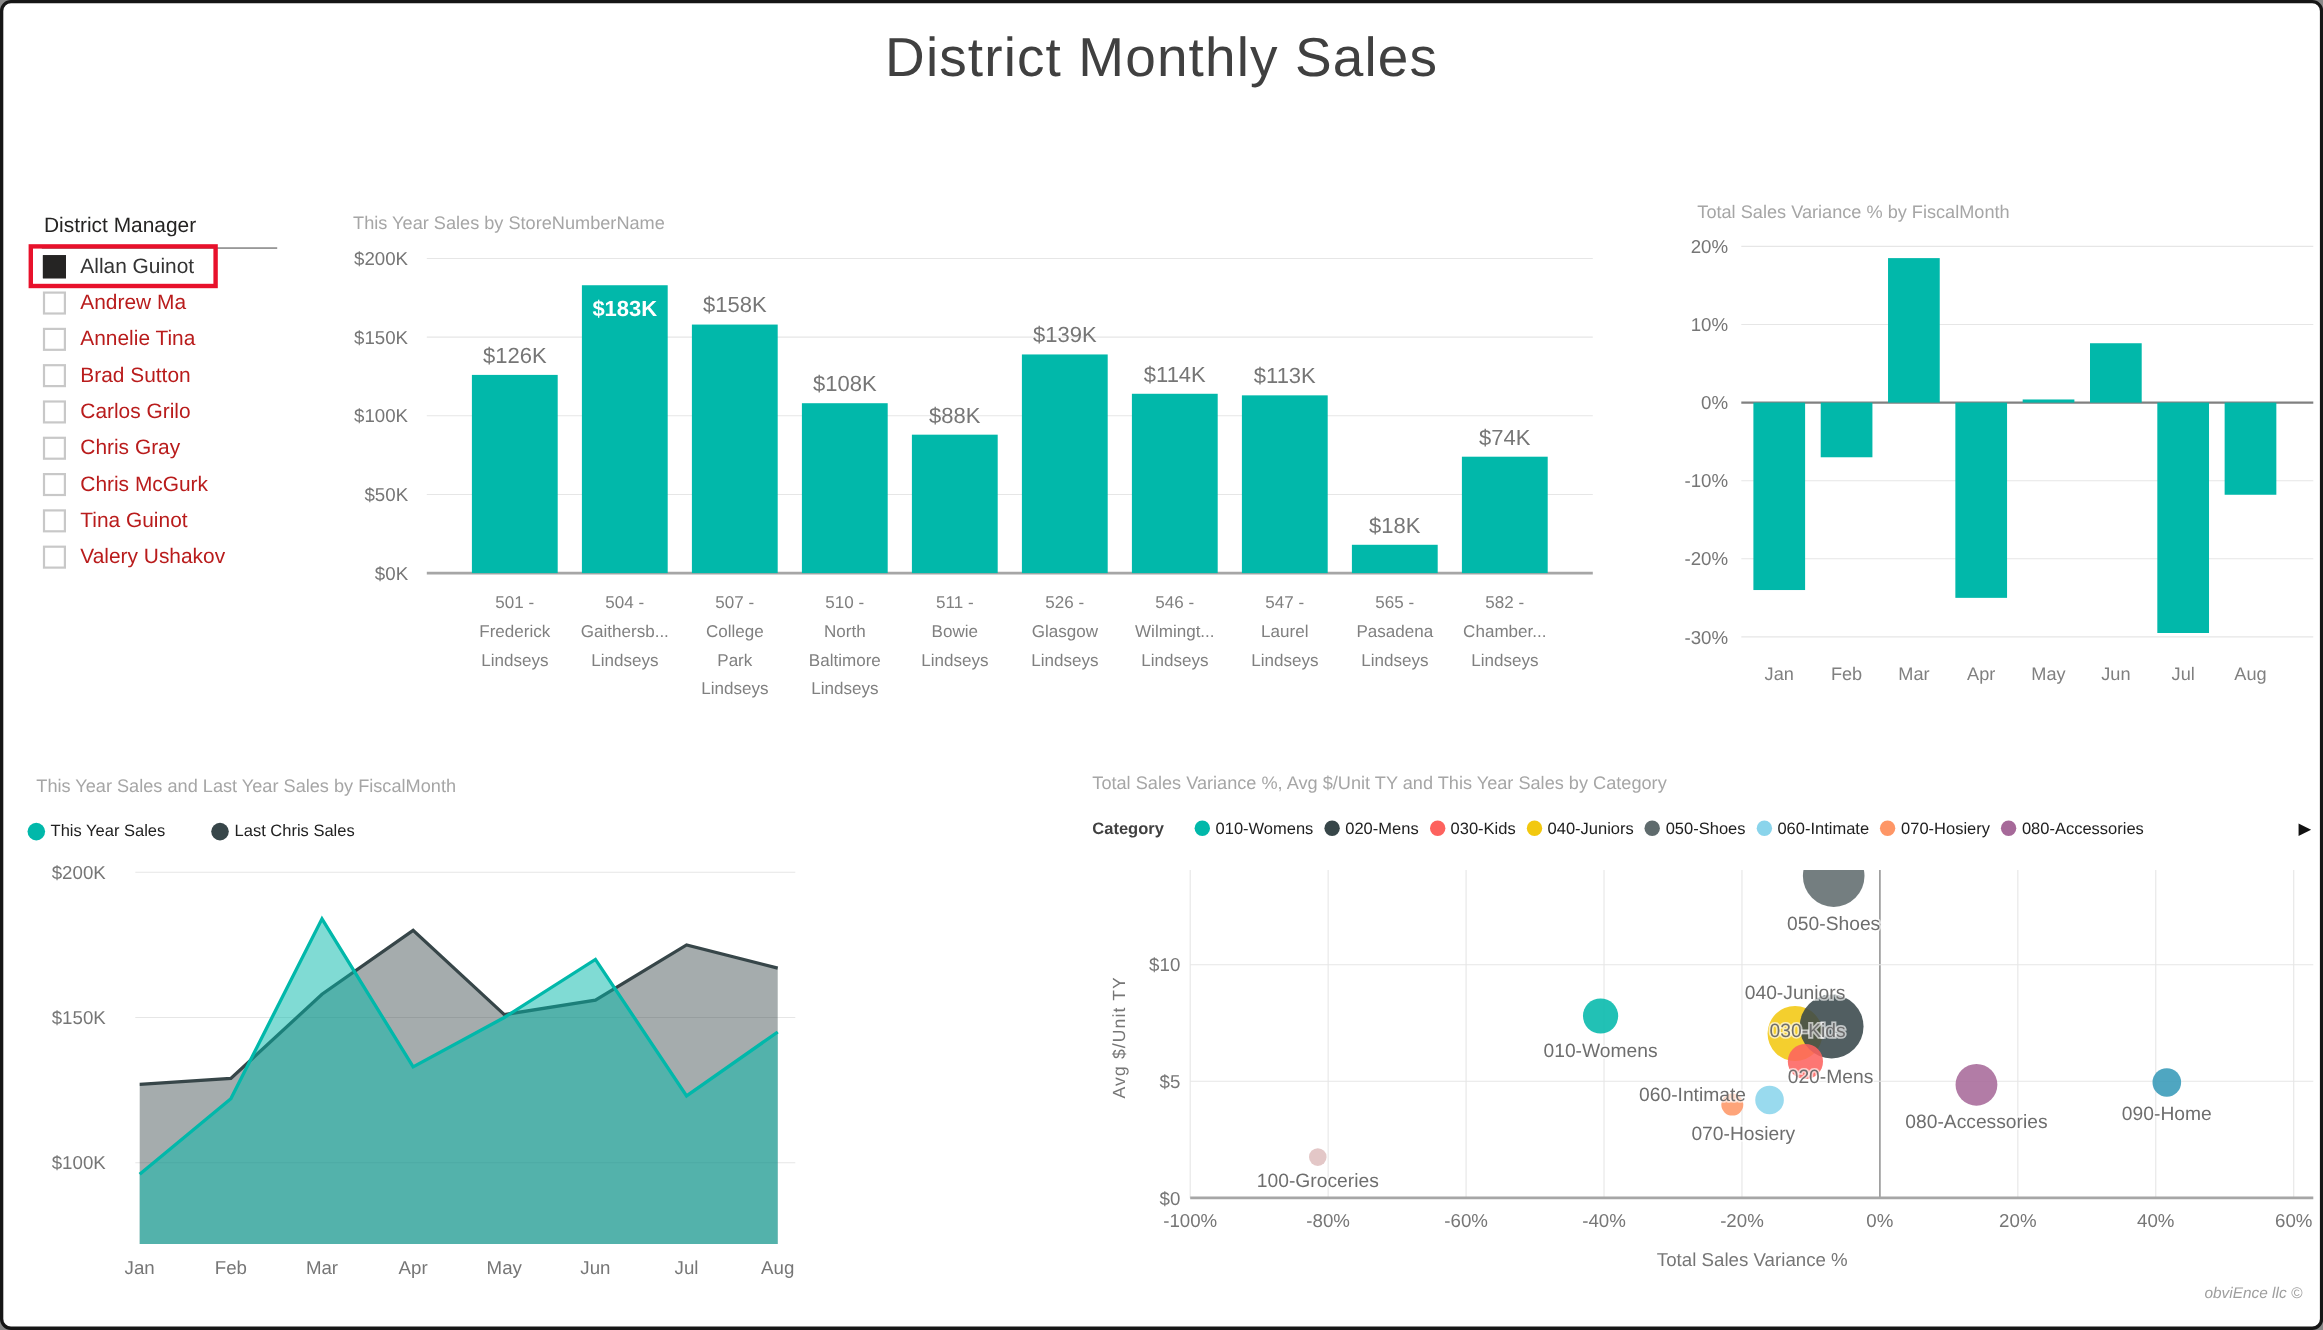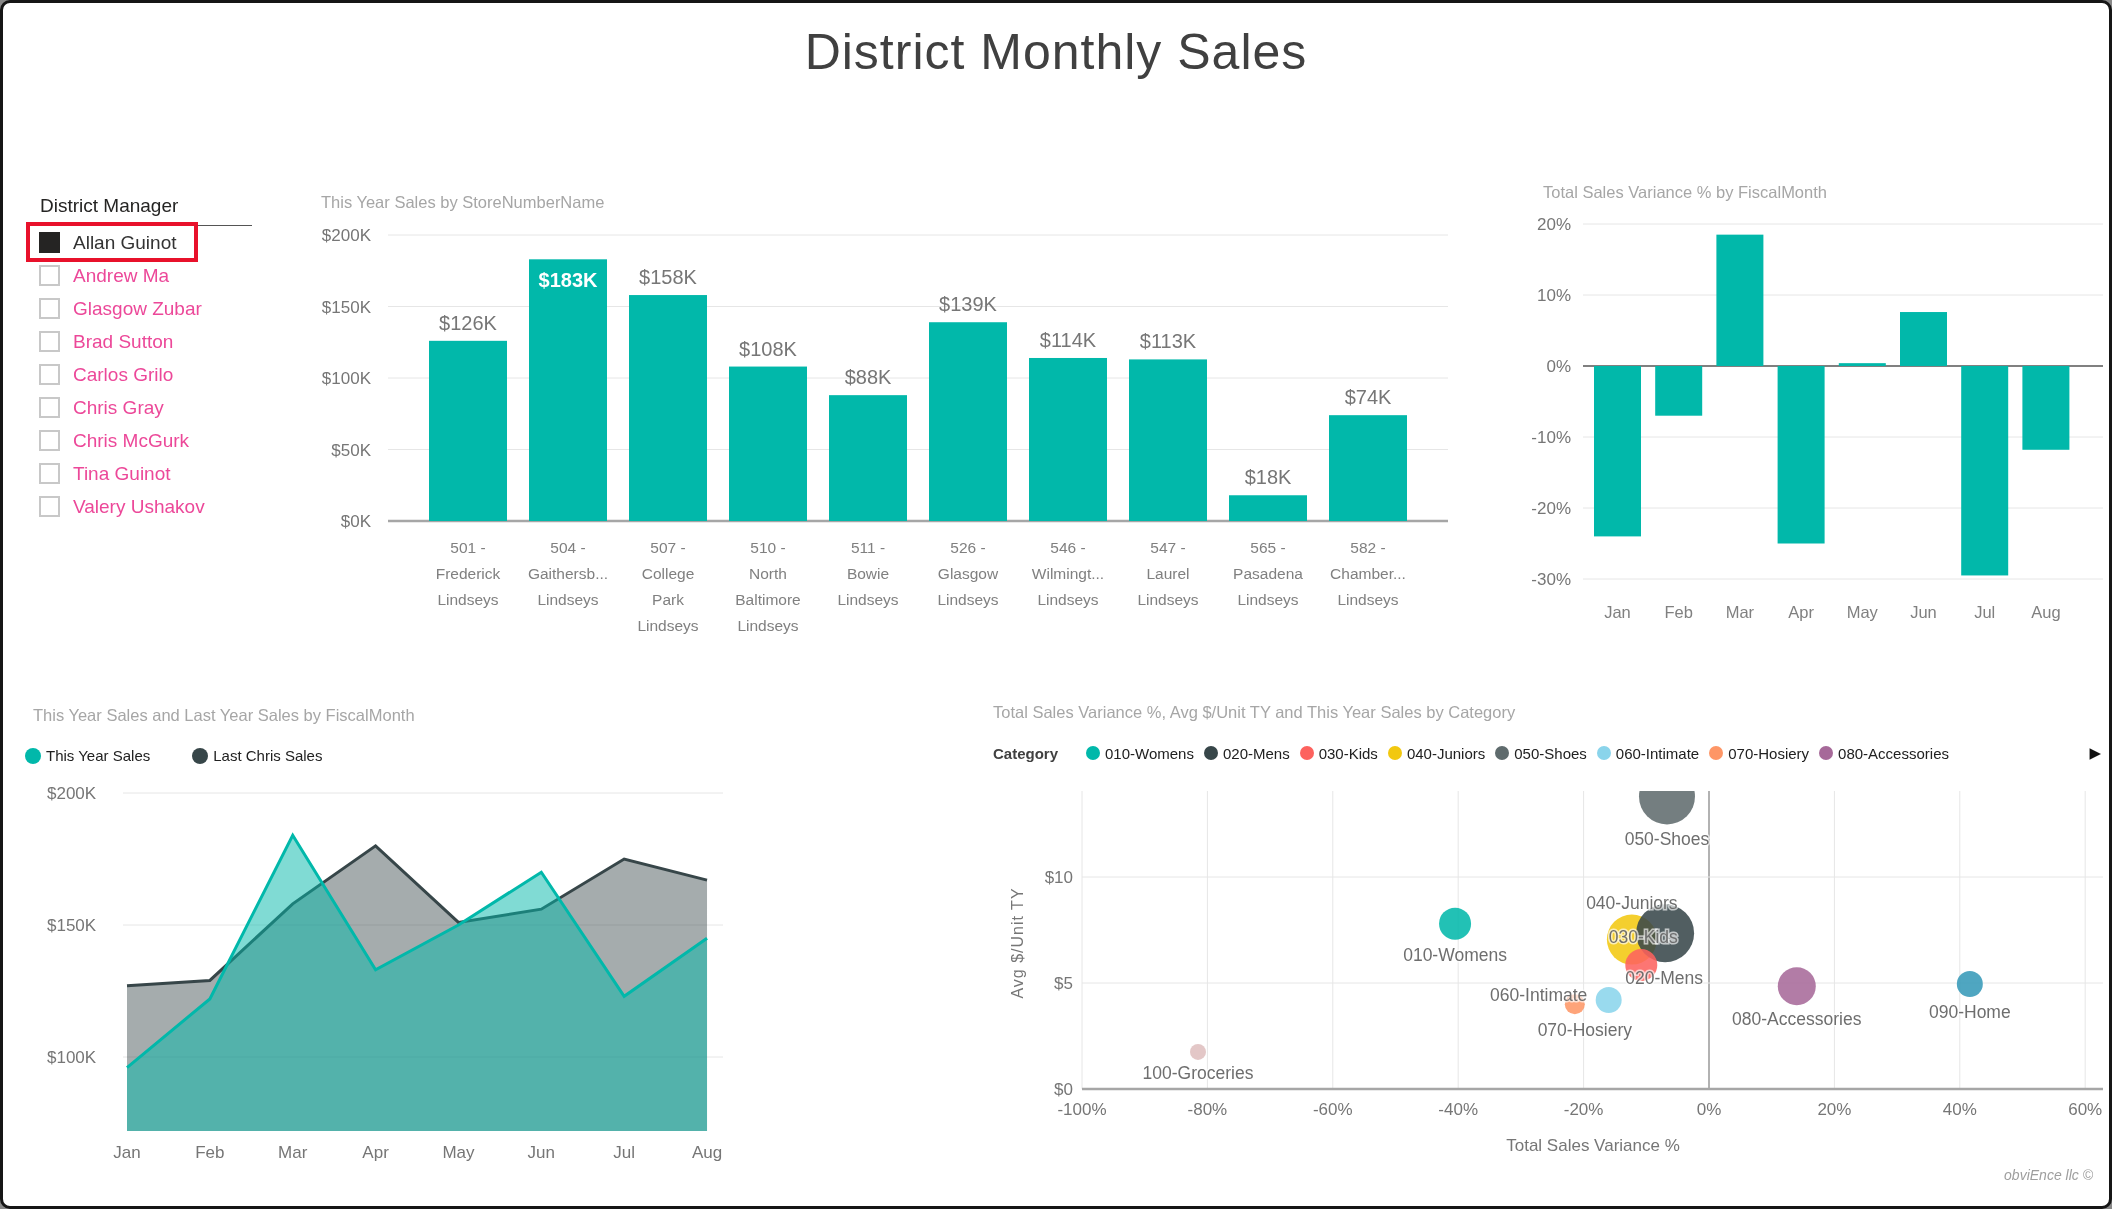--- a/index.html
+++ b/index.html
@@ -14,21 +14,21 @@
   .abs{position:absolute;}
   .page-title{top:20px;left:0;width:100%;text-align:center;
     font-size:50px;font-weight:300;color:#404040;letter-spacing:1px;}
   
   .slicer{left:30px;top:190px;width:222px;}
   .slicer-title{font-size:19px;color:#252423;padding:2px 0 8px 7px;}
   .slicer-underline{border-top:1px solid #555;width:214px;margin-left:5px;}
   .slicer-row{position:relative;display:flex;align-items:center;height:33px;padding-left:6px;cursor:pointer;}
   .cb{width:21px;height:21px;border:2px solid #c8c8c8;background:#fff;flex:0 0 auto;}
   .cb.checked{background:#252423;border-color:#252423;}
-  .cb-label{margin-left:13px;font-size:19px;color:#ec4899;white-space:nowrap;}
+  .cb-label{margin-left:13px;font-size:19px;color:#b91c1c;white-space:nowrap;}
   .slicer-row.selected .cb-label{color:#333;}
   .annotation-box{position:absolute;left:-7px;top:-4px;width:172px;height:40px;
     border:4px solid #e8112b;pointer-events:none;}
   svg text{font-family:var(--ui);}
   
   .legend{display:flex;align-items:center;font-size:15px;color:#212121;}
   .legend .dot{border-radius:50%;display:inline-block;margin-right:5px;flex:0 0 auto;}
   .legend .item{display:flex;align-items:center;margin-right:16px;white-space:nowrap;}
   .legend .cat-title{font-weight:bold;color:#404040;margin-right:28px;}
   .legend .arrow{margin-left:auto;color:#111;font-size:15px;cursor:pointer;}
@@ -49,21 +49,21 @@
           <span class="cb checked"></span>
           <span class="cb-label">Allan Guinot</span>
           <div class="annotation-box" style="border-color: rgb(232, 17, 43);"></div>
         </div>
         <div class="slicer-row">
           <span class="cb"></span>
           <span class="cb-label">Andrew Ma</span>
         </div>
         <div class="slicer-row">
           <span class="cb"></span>
-          <span class="cb-label">Glasgow Zubar</span>
+          <span class="cb-label">Annelie Tina</span>
         </div>
         <div class="slicer-row">
           <span class="cb"></span>
           <span class="cb-label">Brad Sutton</span>
         </div>
         <div class="slicer-row">
           <span class="cb"></span>
           <span class="cb-label">Carlos Grilo</span>
         </div>
         <div class="slicer-row">

